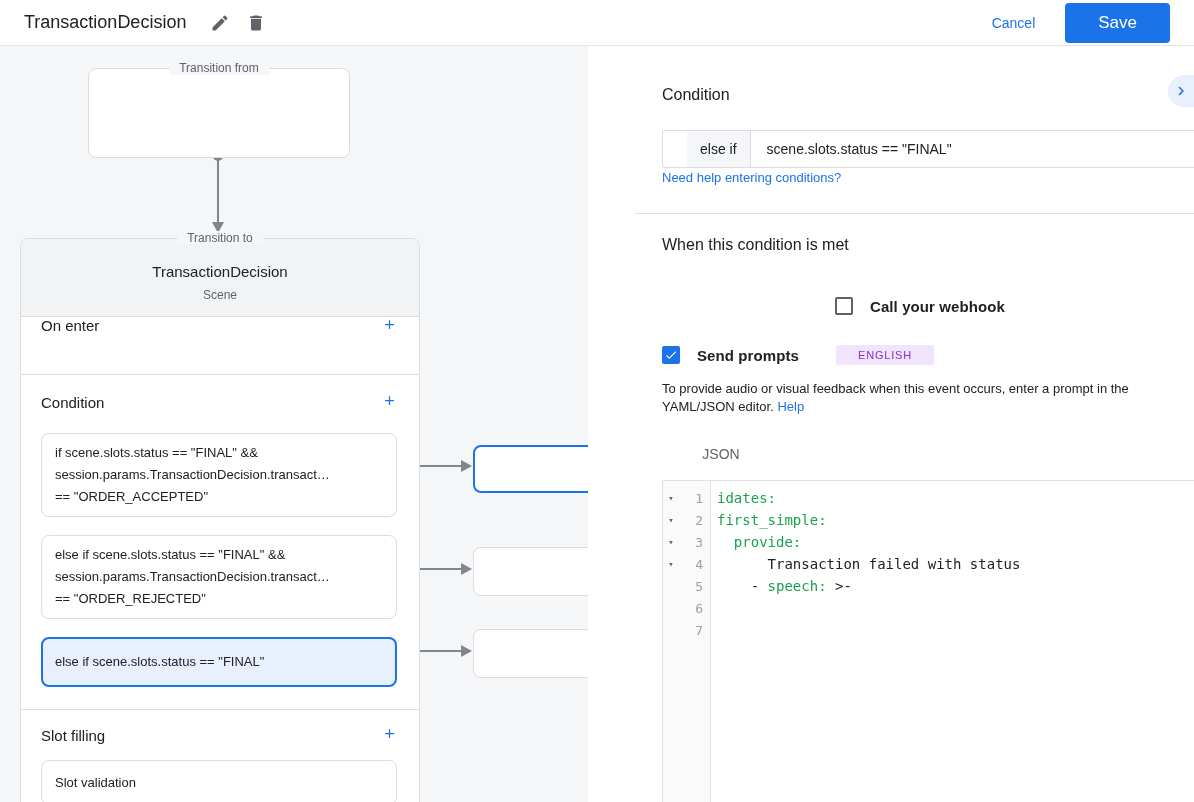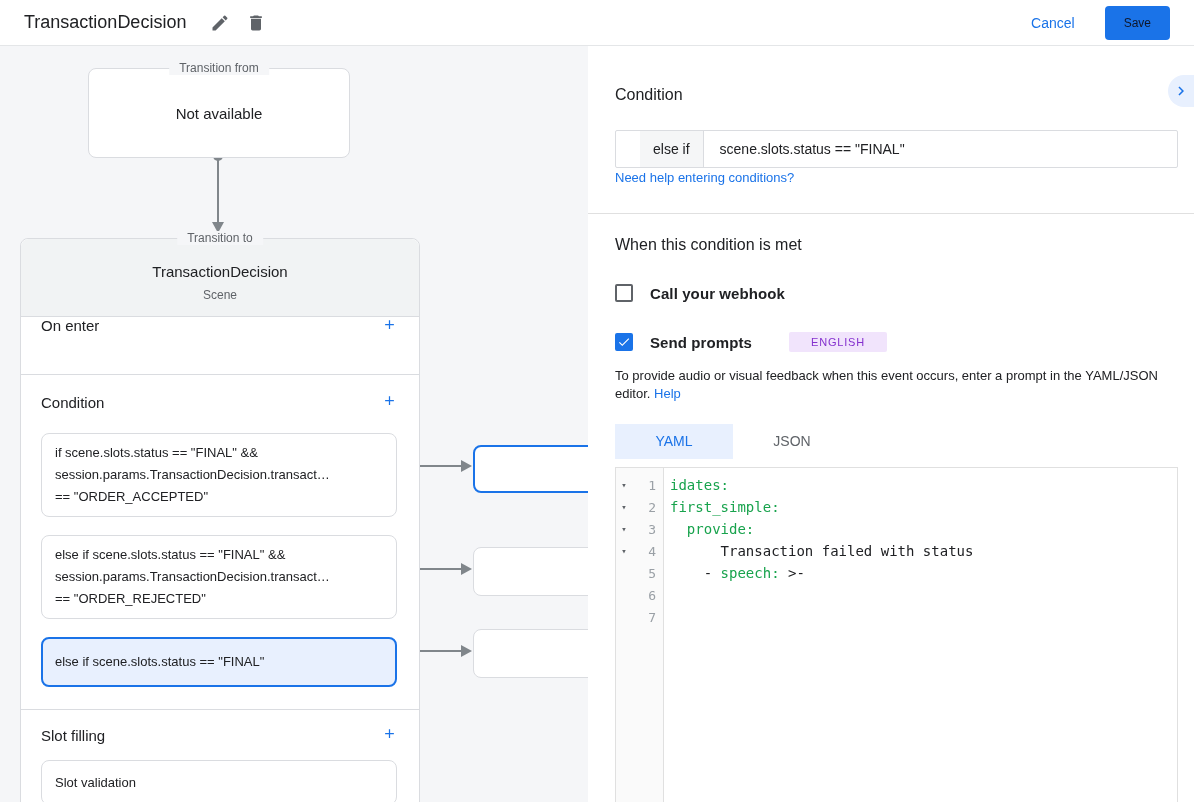--- a/index.html
+++ b/index.html
@@ -7,24 +7,24 @@
   body { font-family:"Liberation Sans", sans-serif; color:#202124; background:#fff; position:relative; }
 
   
   .topbar { height:46px; background:#fff; border-bottom:1px solid #e4e6e8; display:flex; align-items:center; justify-content:space-between; padding:0 24px; }
   .topbar-left { display:flex; align-items:center; gap:12px; }
   .topbar-left h1 { font-size:18px; font-weight:400; color:#202124; margin-right:10px; }
   .icon-btn { background:none; border:none; width:24px; height:24px; display:flex; align-items:center; justify-content:center; cursor:pointer; }
   .icon-btn svg { fill:#5f6368; }
   .topbar-right { display:flex; align-items:center; gap:30px; }
   .btn-cancel { background:none; border:none; color:#1a73e8; font-size:14px; font-weight:500; font-family:inherit; cursor:pointer; }
-  .btn-save { background:#1a73e8; border:none; color:#0f172a; font-size:12px; font-weight:500; font-family:inherit; padding:10px 19px; border-radius:4px; cursor:pointer; }
-
-  
-  .main { display:flex; height:756px; }
+  .btn-save { background:#1a73e8; border:none; color:#ffffff; font-size:17px; font-weight:500; font-family:inherit; padding:10px 33px; border-radius:4px; cursor:pointer; }
+
+  
+  .main { display:flex; height:756px;gap:47px; }
 
   
   .graph { width:588px; flex-shrink:0; position:relative; background:#f5f6f8; overflow:hidden; }
   .legend { position:absolute; top:-8px; left:50%; transform:translateX(-50%); background:#f5f6f8; padding:0 10px; font-size:12px; color:#5f6368; white-space:nowrap; }
   .tf-box { position:absolute; left:88px; top:22px; width:262px; height:90px; background:#fff; border:1px solid #dadce0; border-radius:8px; }
   .tf-value { text-align:center; padding-top:36px; font-size:15px; color:#202124; }
 
   .tt-box { position:absolute; left:20px; top:192px; width:400px; height:616px; background:#fff; border:1px solid #dadce0; border-radius:8px 8px 0 0; }
   .scene-head { background:#f1f3f4; border-bottom:1px solid #dadce0; border-radius:8px 8px 0 0; text-align:center; padding:24px 0 14px; }
   .scene-title { font-size:15px; color:#202124; }
@@ -52,21 +52,21 @@
   .chevron-btn { position:absolute; top:29px; right:0; width:26px; height:32px; background:#e8f0fe; border:none; border-radius:16px 0 0 16px; display:flex; align-items:center; justify-content:center; cursor:pointer; }
   .chevron-btn svg { fill:#1a73e8; }
   .cond-row { margin-top:26px; width:563px; display:flex; border:1px solid #dadce0; border-radius:2px; height:38px; background:#fff;padding-left:24px; }
   .cond-prefix { background:#f5f6f7; border-right:1px solid #dadce0; padding:0 13px; line-height:36px; font-size:14px; color:#202124; white-space:nowrap; }
   .cond-input { flex:1; border:none; outline:none; padding:0 16px; font-size:14px; color:#202124; font-family:inherit; background:transparent; }
   .link { color:#1a73e8; font-size:13px; text-decoration:none; cursor:pointer; }
   .help-link { display:inline-block; }
   .divider { border:none; border-top:1px solid #e0e0e0; margin-top:27px; }
   .panel-body { padding:22px 16px 0 27px; }
   .check-row { display:flex; align-items:center; gap:17px; }
-  .check-row.webhook { margin-top:30px; }
+  .check-row.webhook { margin-top:43px;justify-content:center; }
   .check-row.prompts { margin-top:30px; }
   .checkbox { width:18px; height:18px; border:2px solid #5f6368; border-radius:2px; background:#fff; flex-shrink:0; cursor:pointer; display:flex; align-items:center; justify-content:center; }
   .checkbox.checked { background:#1a73e8; border-color:#1a73e8; }
   .check-label { font-size:15px; font-weight:700; color:#202124; letter-spacing:.1px; }
   .badge { margin-left:20px; background:#f1e4fc; color:#8430ce; font-size:11px; font-weight:500; letter-spacing:.8px; padding:4px 22px; border-radius:2px; }
   .desc { margin-top:15px; font-size:13px; line-height:18px; color:#202124; max-width:565px; }
   .tabs { margin-top:21px; display:flex; }
   .tab { width:118px; height:35px; line-height:35px; text-align:center; font-size:14px; font-weight:500; color:#5f6368; cursor:pointer; }
   .tab.active { color:#1a73e8; background:#e8f0fe; }
 
@@ -119,21 +119,20 @@
         <line x1="400" y1="523" x2="461" y2="523"></line>
         <polygon points="461,517 461,529 472,523" stroke="none"></polygon>
         <circle cx="400" cy="605" r="5" stroke="none"></circle>
         <line x1="400" y1="605" x2="461" y2="605"></line>
         <polygon points="461,599 461,611 472,605" stroke="none"></polygon>
       </g>
     </svg>
 
     <div class="tf-box">
       <span class="legend">Transition from</span>
-      <div class="tf-value">Not available</div>
     </div>
 
     <div class="tt-box">
       <span class="legend">Transition to</span>
       <div class="scene-head">
         <div class="scene-title">TransactionDecision</div>
         <div class="scene-sub">Scene</div>
       </div>
 
       <div class="tt-row">
@@ -216,21 +215,20 @@
               </svg>
             </span>
         </span>
         <span class="check-label">Send prompts</span>
         <span class="badge">ENGLISH</span>
       </div>
 
       <p class="desc"><span>To provide audio or visual feedback when this event occurs, enter a prompt in the YAML/JSON editor.</span> <a class="link">Help</a></p>
 
       <div class="tabs">
-        <div class="tab active">YAML</div>
         <div class="tab">JSON</div>
       </div>
 
       <div class="editor">
         <div class="gutter" id="gutter">
             <div class="g-row">
               <span class="g-fold">▾</span>
               <span class="g-num">1</span>
             </div>
             <div class="g-row">

